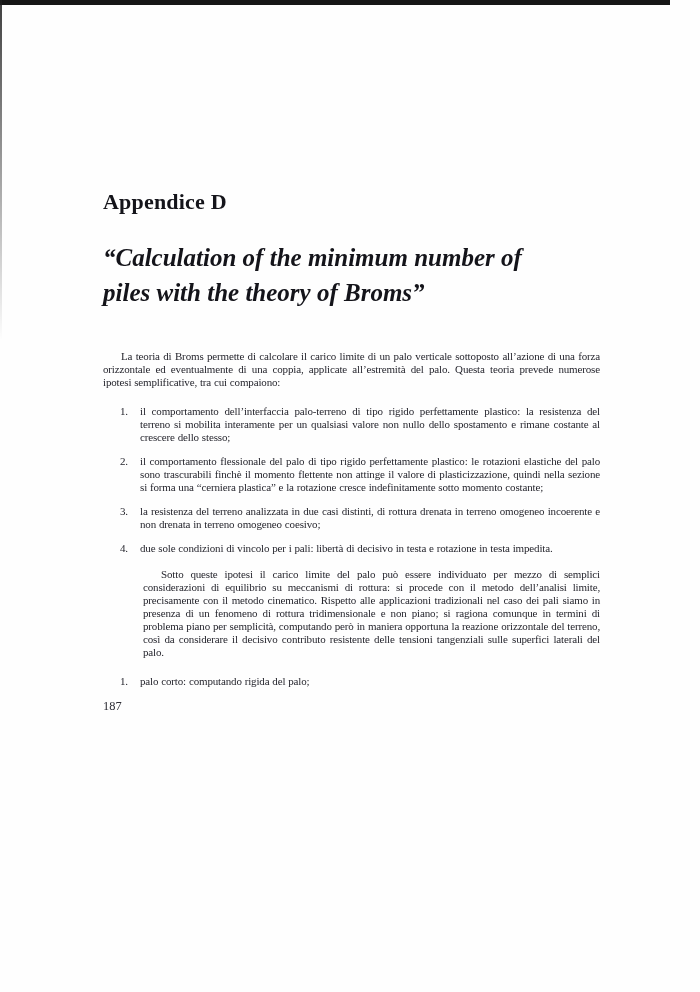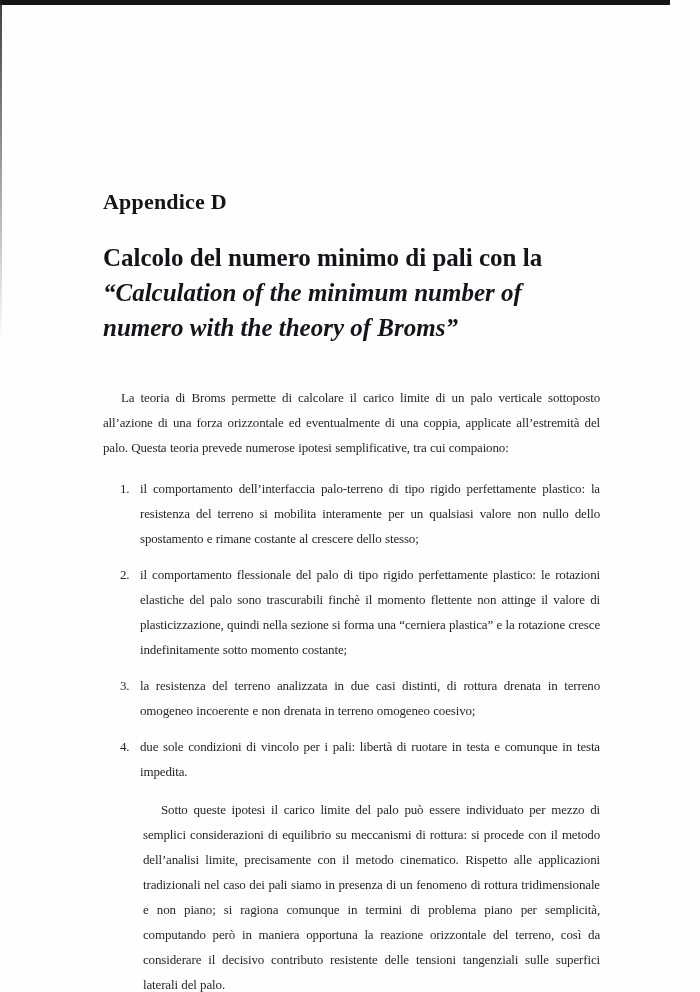--- a/index.html
+++ b/index.html
@@ -51,22 +51,22 @@
     margin-top: 24px;
     font-size: 25px;
     line-height: 35px;
     font-weight: bold;
     color: #14141a;
   }
   .title-en {
     font-style: italic;
   }
   .body-text {
-    font-size: 13px;
-    line-height: 25px;
+    font-size: 11px;
+    line-height: 13px;
     text-align: justify;
     letter-spacing: -0.15px;
     word-spacing: 0.3px;
   }
   .para-indent {
     text-indent: 18px;
   }
   .para1 { margin-top: 40px; }
   .list {
     margin-top: 16px;
@@ -98,43 +98,42 @@
 
 <div class="page">
   <div class="scan-top-bar"></div>
   <div class="scan-left-bar"></div>
 
   <div class="content">
 
     <h1 class="appendix-label">Appendice D</h1>
 
     <div class="title-block">
-      <div class="title-it">Calcolo del numero minimo di pali con la</div>
       <div class="title-en">“Calculation of the minimum number of</div>
-      <div class="title-en">numero with the theory of Broms”</div>
+      <div class="title-en">piles with the theory of Broms”</div>
     </div>
 
     <p class="body-text para-indent para1">La teoria di Broms permette di calcolare il carico limite di un palo verticale sottoposto all’azione di una forza orizzontale ed eventualmente di una coppia, applicate all’estremità del palo. Questa teoria prevede numerose ipotesi semplificative, tra cui compaiono:</p>
 
     <div class="list">
       <div class="body-text list-item">
         <span class="num">1.</span>
         <span class="li-text">il comportamento dell’interfaccia palo-terreno di tipo rigido perfettamente plastico: la resistenza del terreno si mobilita interamente per un qualsiasi valore non nullo dello spostamento e rimane costante al crescere dello stesso;</span>
       </div>
       <div class="body-text list-item">
         <span class="num">2.</span>
         <span class="li-text">il comportamento flessionale del palo di tipo rigido perfettamente plastico: le rotazioni elastiche del palo sono trascurabili finchè il momento flettente non attinge il valore di plasticizzazione, quindi nella sezione si forma una “cerniera plastica” e la rotazione cresce indefinitamente sotto momento costante;</span>
       </div>
       <div class="body-text list-item">
         <span class="num">3.</span>
         <span class="li-text">la resistenza del terreno analizzata in due casi distinti, di rottura drenata in terreno omogeneo incoerente e non drenata in terreno omogeneo coesivo;</span>
       </div>
       <div class="body-text list-item">
         <span class="num">4.</span>
-        <span class="li-text">due sole condizioni di vincolo per i pali: libertà di ruotare in testa e comunque in testa impedita.</span>
+        <span class="li-text">due sole condizioni di vincolo per i pali: libertà di decisivo in testa e rotazione in testa impedita.</span>
       </div>
     </div>
 
     <p class="body-text para-indent para2">Sotto queste ipotesi il carico limite del palo può essere individuato per mezzo di semplici considerazioni di equilibrio su meccanismi di rottura: si procede con il metodo dell’analisi limite, precisamente con il metodo cinematico. Rispetto alle applicazioni tradizionali nel caso dei pali siamo in presenza di un fenomeno di rottura tridimensionale e non piano; si ragiona comunque in termini di problema piano per semplicità, computando però in maniera opportuna la reazione orizzontale del terreno, così da considerare il decisivo contributo resistente delle tensioni tangenziali sulle superfici laterali del palo.</p>
 
 
     <div class="list mech-list">
       <div class="body-text list-item">
         <span class="num">1.</span>
         <span class="li-text">palo corto: computando rigida del palo;</span>

